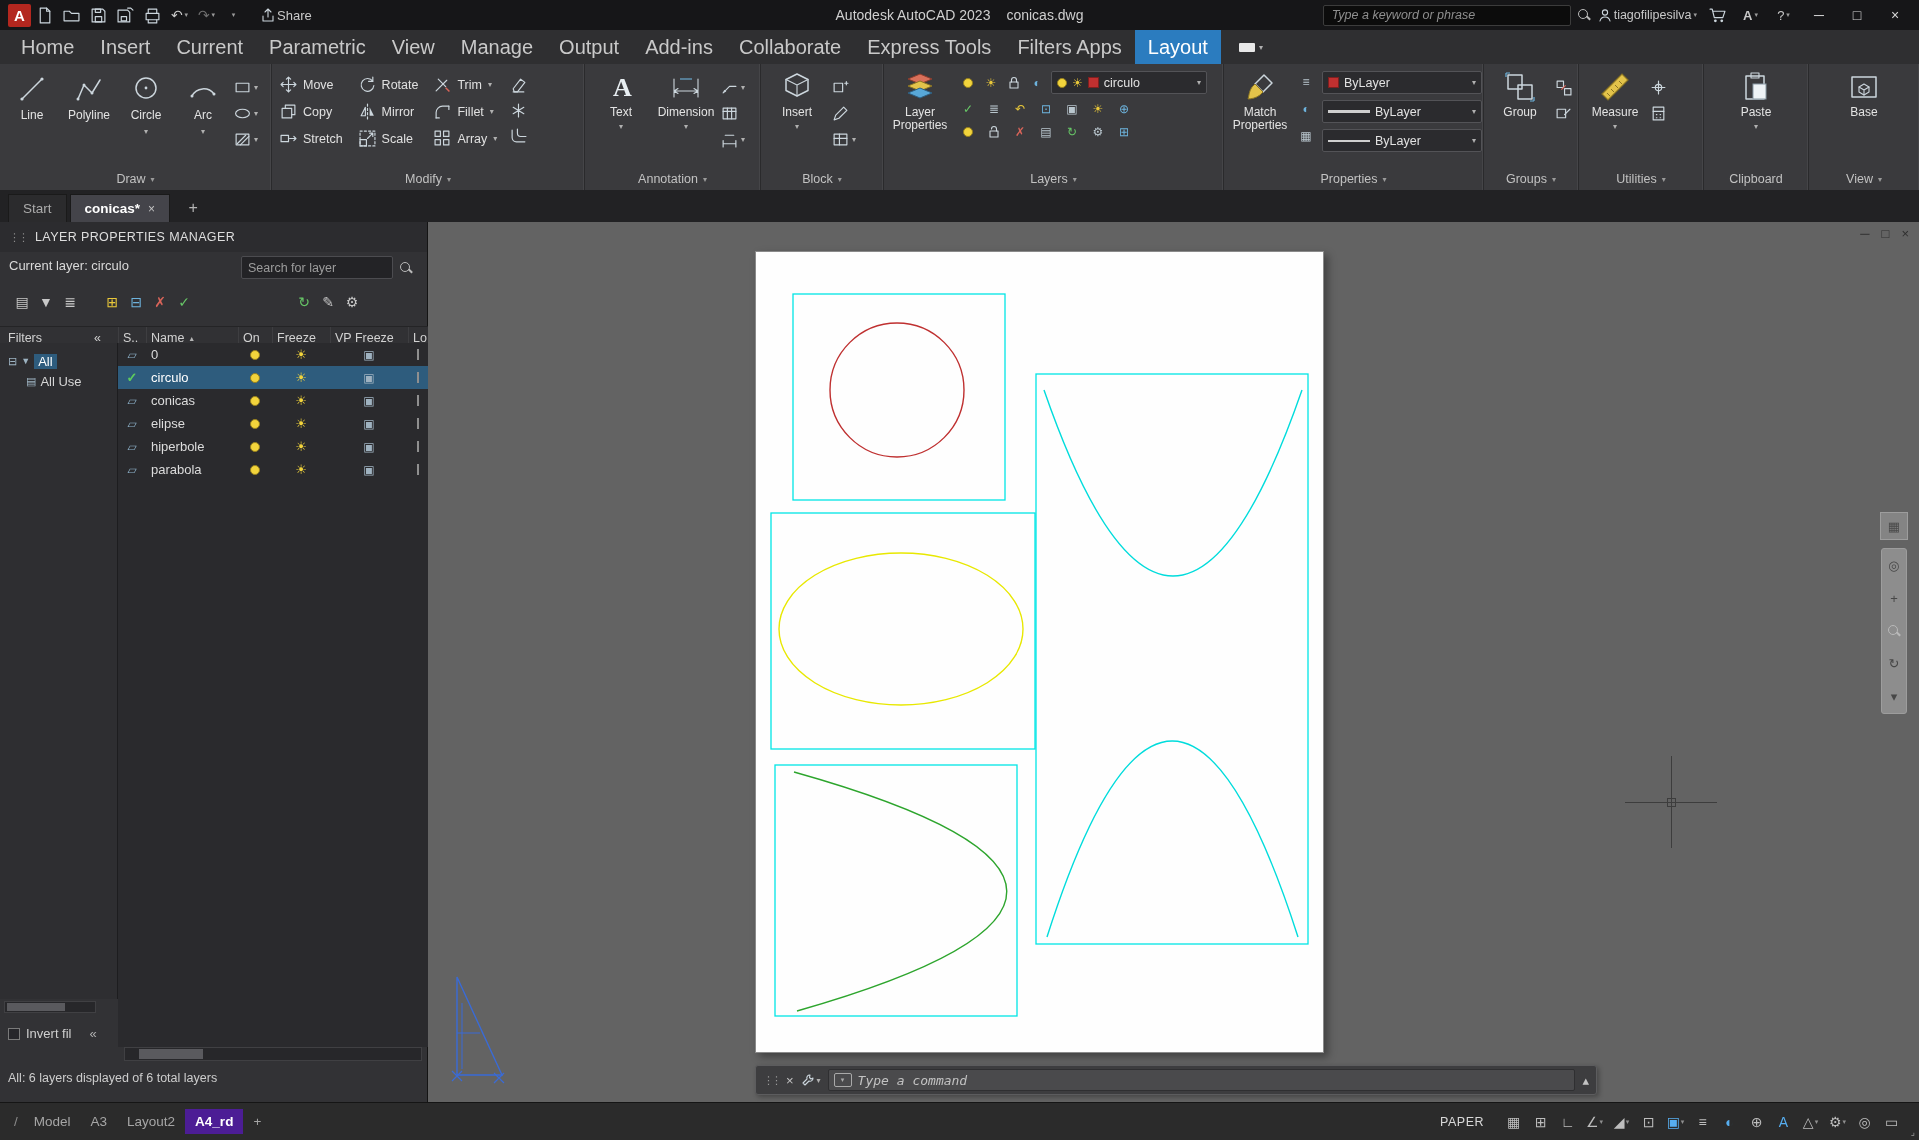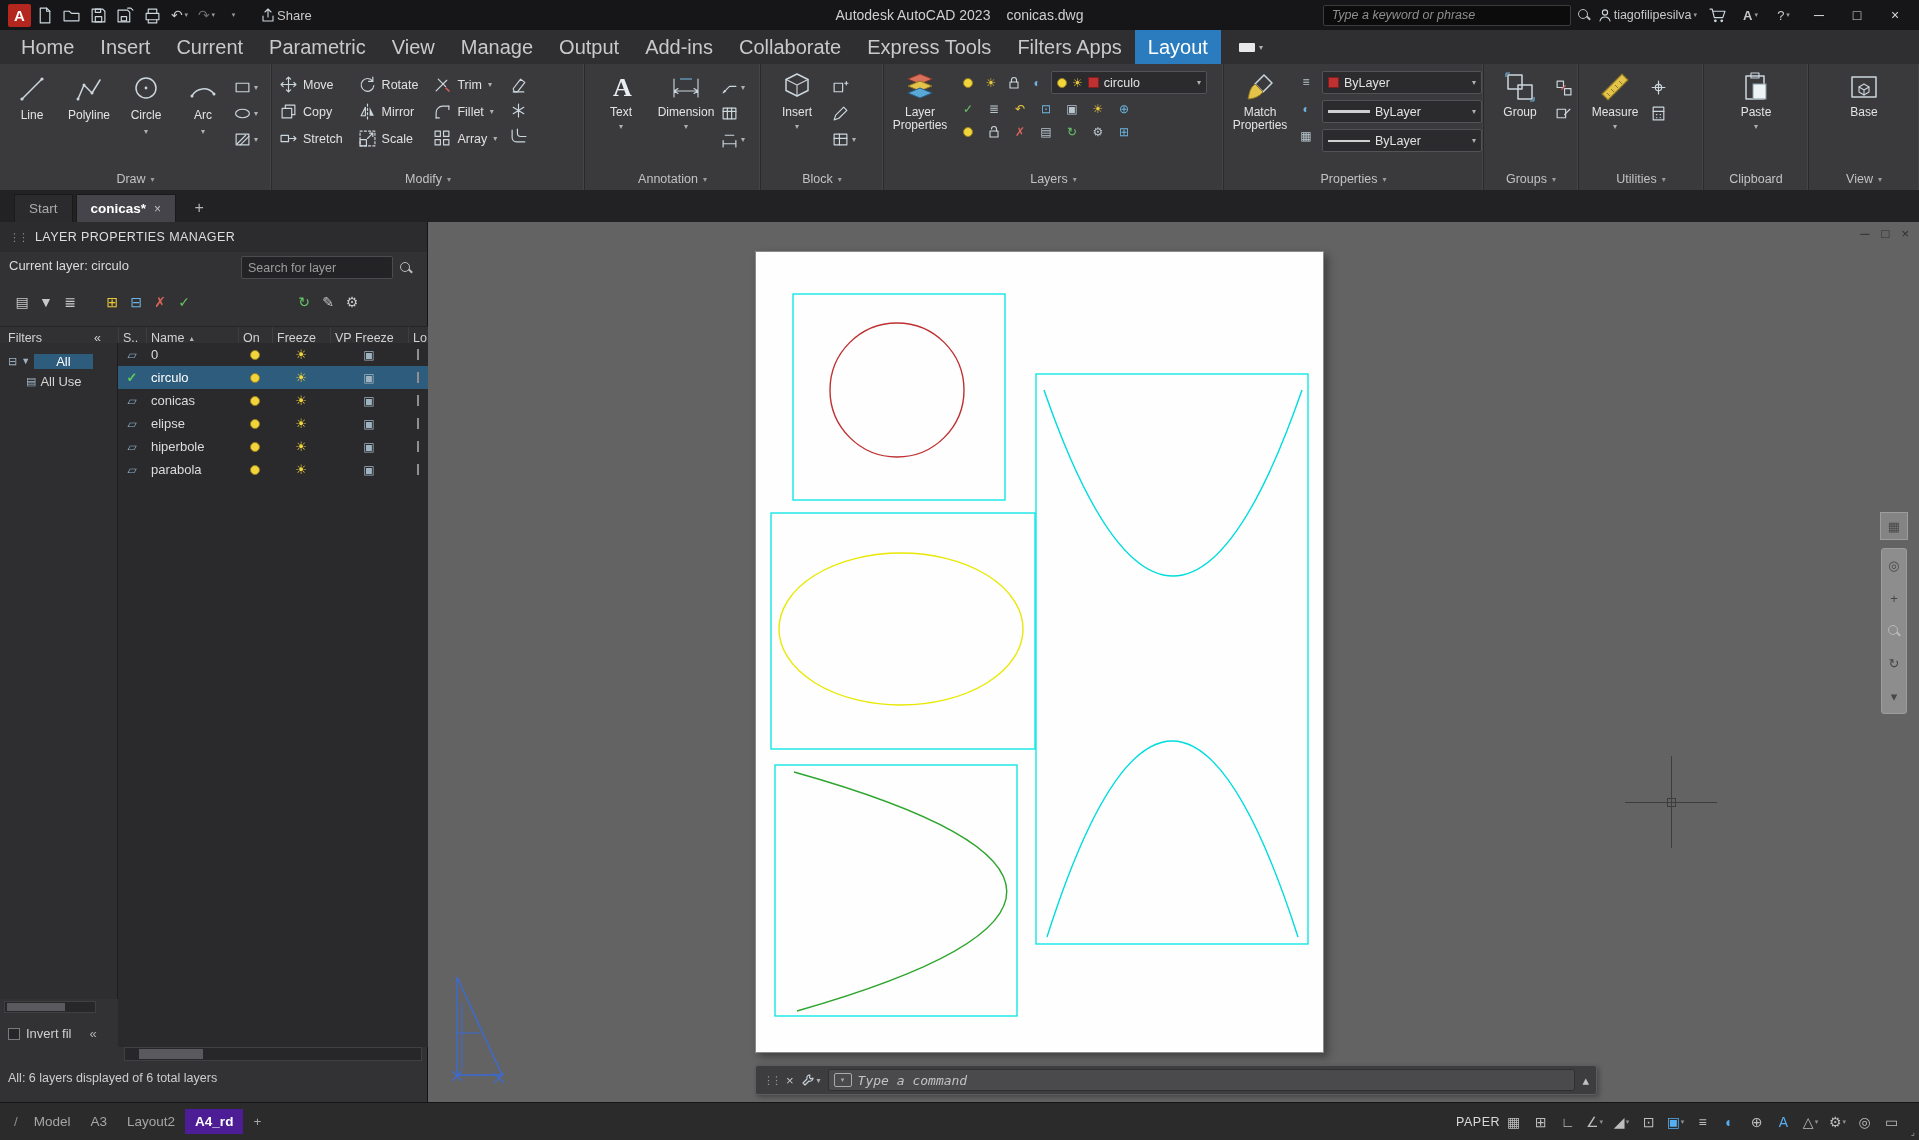--- a/index.html
+++ b/index.html
@@ -40,21 +40,21 @@
 .minirow{display:flex;align-items:center;gap:3px}
 .mic{width:18px;height:17px;display:flex;align-items:center;justify-content:center;font-size:12px;color:#b9c6ce}
 .yel{color:#e9c83a}.grn{color:#67c667}.red{color:#d96459}.blu{color:#6db3dd}
 .combo{height:23px;background:#2b2b2e;border:1px solid #535357;border-radius:2px;display:flex;align-items:center;gap:5px;padding:0 5px;font-size:12.5px;color:#e2e2e2}
 .car{font-size:8px;color:#b0b0b0}
 .swatch{width:11px;height:11px;background:#bf3030;border:1px solid #7e1f1f}
 .lwline{width:42px;height:3px;background:#cfcfcf}
 .ltline{width:42px;height:0;border-top:2px solid #cfcfcf}
 .bulb{width:10px;height:10px;border-radius:50%;background:#f2d43c;border:1px solid #96801e}
 
-#filetabs{height:32px;background:#222224;display:flex;align-items:flex-end;padding-left:14px;gap:3px}
+#filetabs{height:32px;background:#222224;display:flex;align-items:flex-end;padding-left:8px;gap:3px}
 .ftab{display:flex;align-items:center;gap:8px;height:28px;padding:0 14px;color:#ababab;font-size:13.5px;background:#2b2b2d;border:1px solid #1a1a1a;border-bottom:none}
 .ftab.active{background:#44444a;color:#fff;font-weight:bold}
 .ftab .fx{font-weight:normal;color:#c2c2c2;font-size:12px}
 #ftplus{width:24px;height:24px;display:flex;align-items:center;justify-content:center;color:#b5b5b5;font-size:16px;margin-left:8px;margin-bottom:2px}
 
 #main{position:relative;height:880px;background:#636363}
 
 #palette{position:absolute;left:0;top:0;width:428px;height:880px;background:#323235;border-right:1px solid #141414;font-size:13px}
 #pal-title{height:30px;background:#2c2c2f;display:flex;align-items:center;gap:8px;padding:0 9px;font-size:12.5px;color:#dedede;letter-spacing:.4px}
 #pal-grip{color:#8c8c8c;font-size:11px;letter-spacing:-2px}
@@ -65,21 +65,21 @@
 .magico::before{content:"";position:absolute;left:1px;top:1px;width:8px;height:8px;border:1.6px solid #b9b9b9;border-radius:50%}
 .magico::after{content:"";position:absolute;left:9px;top:9px;width:5px;height:1.7px;background:#b9b9b9;transform:rotate(45deg)}
 #pal-tools{position:absolute;left:0;top:63px;width:428px;height:33px;display:flex;align-items:center;padding:0 10px;color:#c8c8c8}
 .palic{width:24px;height:20px;display:flex;align-items:center;justify-content:center;font-size:14px}
 #pal-head{position:absolute;left:0;top:104px;width:428px;height:24px;background:#313134;border-top:1px solid #242426;border-bottom:1px solid #242426;display:flex;font-size:12.5px;color:#d2d2d2}
 #fl-head{width:118px;display:flex;align-items:center;padding:0 8px;gap:52px}
 .hgrid{display:grid;grid-template-columns:28px 92px 34px 58px 78px 20px;height:100%;align-items:center}
 .hcell{padding:0 4px;border-left:1px solid #3e3e41;height:100%;display:flex;align-items:center;gap:4px;overflow:hidden;white-space:nowrap}
 #filters{position:absolute;left:0;top:121px;width:118px;height:656px;background:#2e2e31;border-right:1px solid #1d1d1f;padding-top:8px;font-size:13px}
 .trow{display:flex;align-items:center;gap:4px;padding-left:8px;height:20px;color:#d6d6d6;white-space:nowrap}
-.thl{background:#2e5c7d;color:#fff;padding:0 22px}
+.thl{background:#2e5c7d;color:#fff;padding:0 4px}
 #ltable{position:absolute;left:118px;top:121px;width:310px;height:704px;background:#2a2a2d}
 .lrow{display:grid;grid-template-columns:28px 92px 34px 58px 78px 20px;height:23px;align-items:center;color:#dcdcdc;font-size:13px}
 .lrow.sel{background:#2e5c7d;color:#fff}
 .ccell{display:flex;align-items:center;justify-content:center}
 .ncell{padding-left:5px;text-align:left}
 .suni{color:#f2d43c;font-size:13px}
 .vpi{color:#9fb2c0;font-size:12px}
 .shti{color:#8fb4cc;font-size:12px}
 .chki{color:#5ecb5e;font-weight:bold;font-size:13px}
 .lckbar{width:2px;height:11px;background:#8f8f8f}
@@ -105,21 +105,21 @@
 .cmdic{color:#c3c3c3;font-size:13px;display:flex;align-items:center;gap:2px}
 #cmd-inputwrap{flex:1;height:22px;background:#4a4a4c;border:1px solid #2f2f31;border-radius:2px;display:flex;align-items:center;padding:0 5px;gap:6px}
 #cmd-boxic{width:18px;height:14px;border:1px solid #a9a9a9;border-radius:2px;display:flex;align-items:center;justify-content:center;font-size:7px;color:#a9a9a9}
 #cmd-input{flex:1;background:transparent;border:none;outline:none;color:#d8d8d8;font-family:"DejaVu Sans Mono",monospace;font-size:13px;font-style:italic}
 #cmd-input::placeholder{color:#c2c2c2;font-style:italic}
 
 #statusbar{height:38px;background:#2b2b2b;border-top:1px solid #151515;display:flex;align-items:center;padding:0 14px;font-size:13.5px;color:#a6a6a6}
 .sltab{padding:5px 10px}
 .sltab.active{color:#fff;font-weight:bold;background:#4c1d95;border-radius:0}
 #sb-right{margin-left:auto;display:flex;align-items:center}
-#sb-paper{color:#d8d8d8;font-size:12.5px;margin-right:0;letter-spacing:.5px}
+#sb-paper{color:#d8d8d8;font-size:12.5px;margin-right:16px;letter-spacing:.5px}
 .sic{min-width:27px;height:25px;display:flex;align-items:center;justify-content:center;font-size:14px;color:#bdbdbd;gap:1px}
 .sic .car{font-size:7px;color:#8f8f8f}
 .sic.on{color:#57aef0}
 .i30{width:30px;height:30px}.i32{width:32px;height:32px}.i16{width:17px;height:17px}.i14{width:14px;height:14px}
 </style>
 </head>
 <body>
 
 <div id="app">
 

